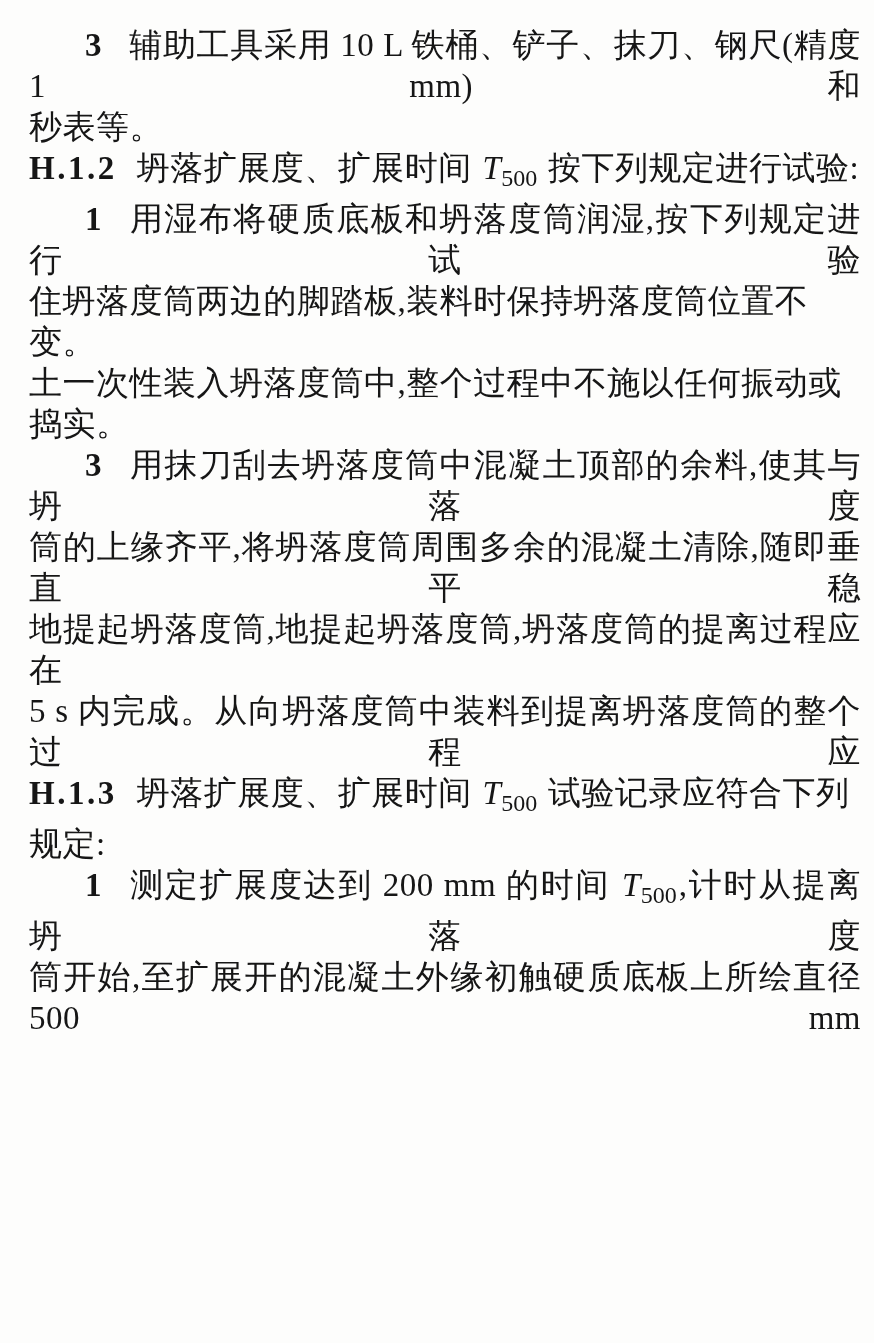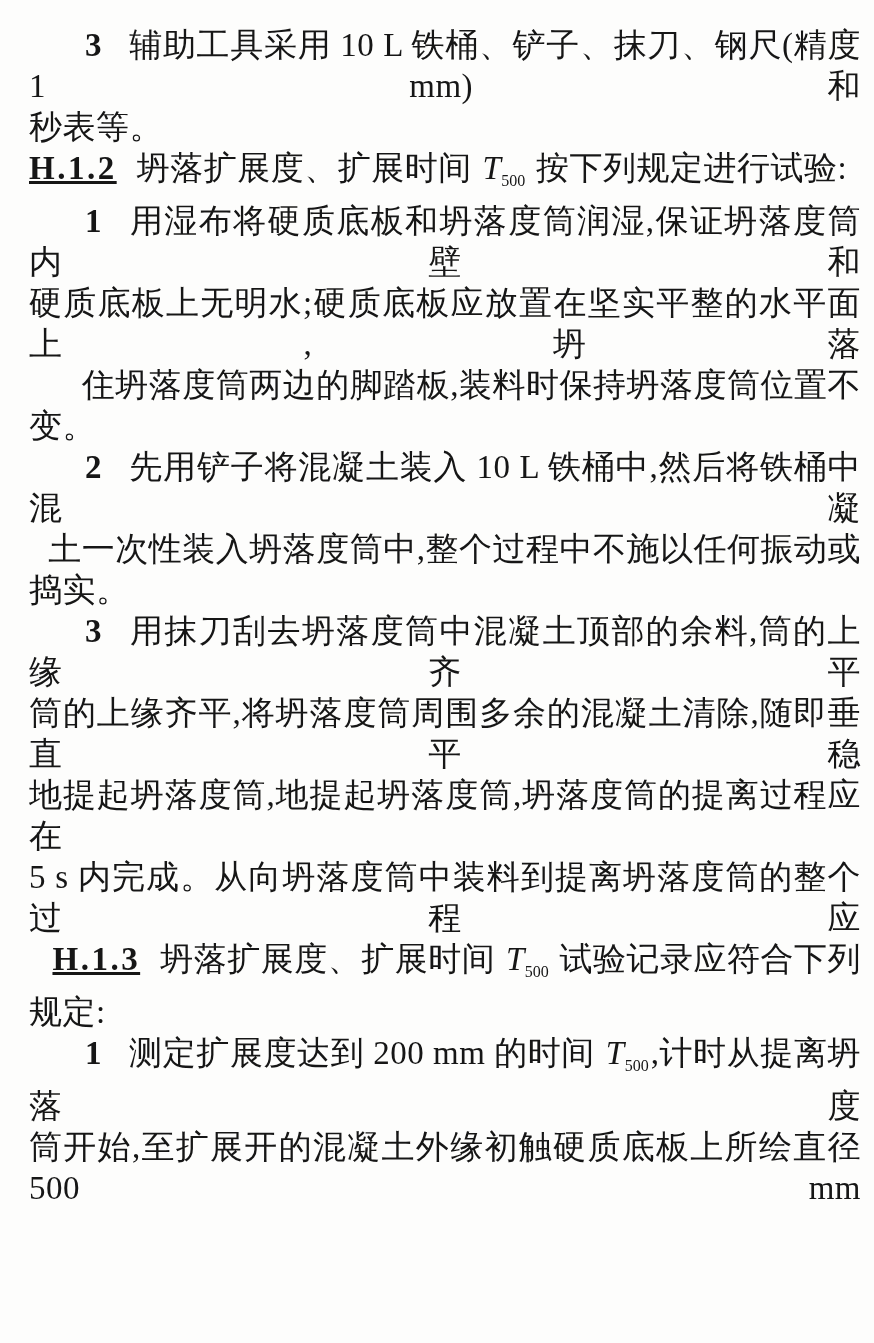--- a/index.html
+++ b/index.html
@@ -18,49 +18,47 @@
   .doc-body { width: 832px; }
   .line {
     font-size: 33px;
     line-height: 41px;
     white-space: normal;
     text-align: justify;
     text-align-last: justify;
     letter-spacing: 0.5px;
   }
   .line.last {
-    text-align: right;
+    text-align: left;
     text-align-last: left;
   }
   .line.indent { text-indent: 56px; }
   .b { font-weight: bold; }
   .it { font-style: italic; padding-left: 2px; }
   .num { font-weight: bold; margin-right: 27px; }
-  .sec { font-weight: bold; letter-spacing: 2.5px; margin-right: 20px; text-decoration: underline; }
+  .sec { font-weight: bold; letter-spacing: 2.5px; margin-right: 20px; }
   .sub {
-    font-size: 16px;
+    font-size: 24px;
     vertical-align: -7px;
     letter-spacing: 0;
     margin-right: 2px;
   }
 </style>
 </head>
 <body>
 
 <div class="page">
   <div class="doc-body" id="doc-body">
       <div class="line indent"><span class="b num">3</span><span class="">辅助工具采用 10 L 铁桶、铲子、抹刀、钢尺(精度 1 mm)和</span></div>
       <div class="line last"><span class="">秒表等。</span></div>
       <div class="line last"><span class="b sec">H.1.2</span><span class="">坍落扩展度、扩展时间 </span><span class="it">T</span><span class="sub">500</span><span class=""> 按下列规定进行试验:</span></div>
-      <div class="line indent"><span class="b num">1</span><span class="">用湿布将硬质底板和坍落度筒润湿,保证坍落度筒内壁和</span></div>
-      <div class="line"><span class="">硬质底板上无明水;硬质底板应放置在坚实平整的水平面上,坍落</span></div>
+      <div class="line indent"><span class="b num">1</span><span class="">用湿布将硬质底板和坍落度筒润湿,按下列规定进行试验</span></div>
       <div class="line last"><span class="">住坍落度筒两边的脚踏板,装料时保持坍落度筒位置不变。</span></div>
-      <div class="line indent"><span class="b num">2</span><span class="">先用铲子将混凝土装入 10 L 铁桶中,然后将铁桶中混凝</span></div>
       <div class="line last"><span class="">土一次性装入坍落度筒中,整个过程中不施以任何振动或捣实。</span></div>
-      <div class="line indent"><span class="b num">3</span><span class="">用抹刀刮去坍落度筒中混凝土顶部的余料,筒的上缘齐平</span></div>
+      <div class="line indent"><span class="b num">3</span><span class="">用抹刀刮去坍落度筒中混凝土顶部的余料,使其与坍落度</span></div>
       <div class="line"><span class="">筒的上缘齐平,将坍落度筒周围多余的混凝土清除,随即垂直平稳</span></div>
       <div class="line"><span class="">地提起坍落度筒,地提起坍落度筒,坍落度筒的提离过程应在</span></div>
       <div class="line"><span class="">5 s 内完成。从向坍落度筒中装料到提离坍落度筒的整个过程应</span></div>
       <div class="line last"><span class="b sec">H.1.3</span><span class="">坍落扩展度、扩展时间 </span><span class="it">T</span><span class="sub">500</span><span class=""> 试验记录应符合下列规定:</span></div>
       <div class="line indent"><span class="b num">1</span><span class="">测定扩展度达到 200 mm 的时间 </span><span class="it">T</span><span class="sub">500</span><span class="">,计时从提离坍落度</span></div>
       <div class="line"><span class="">筒开始,至扩展开的混凝土外缘初触硬质底板上所绘直径 500 mm</span></div>
     </div>
 
 </div>
 

